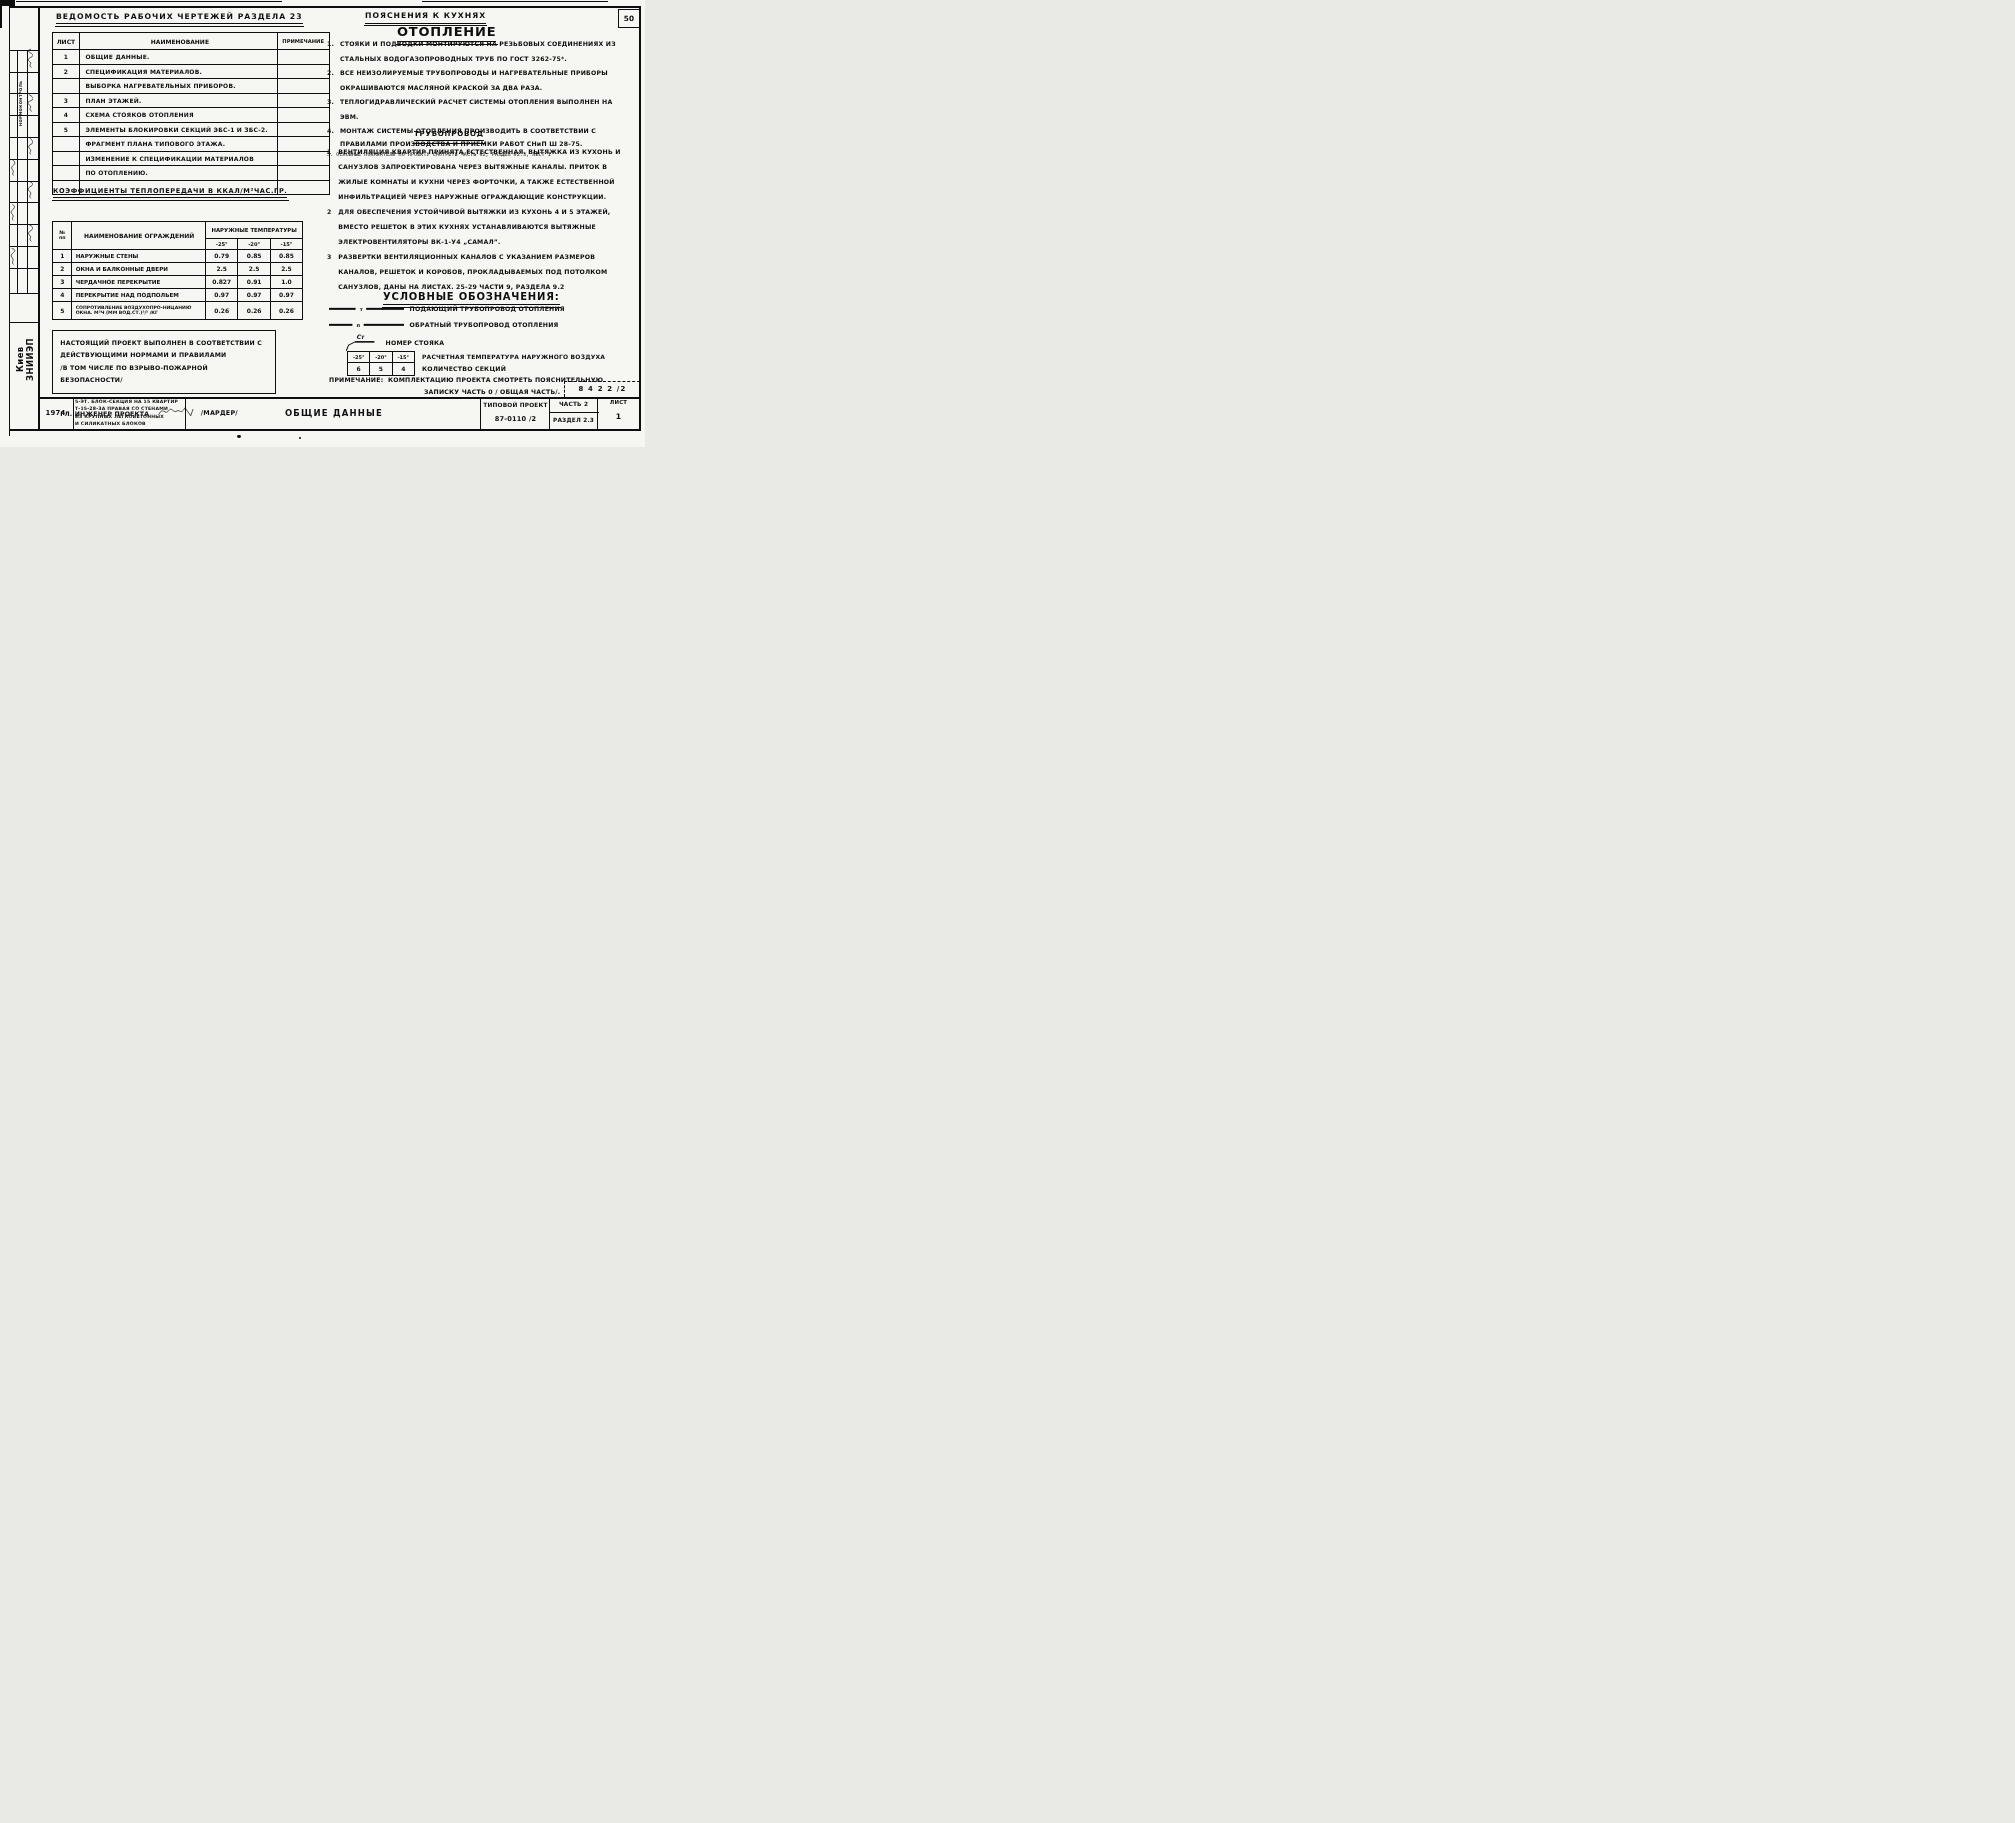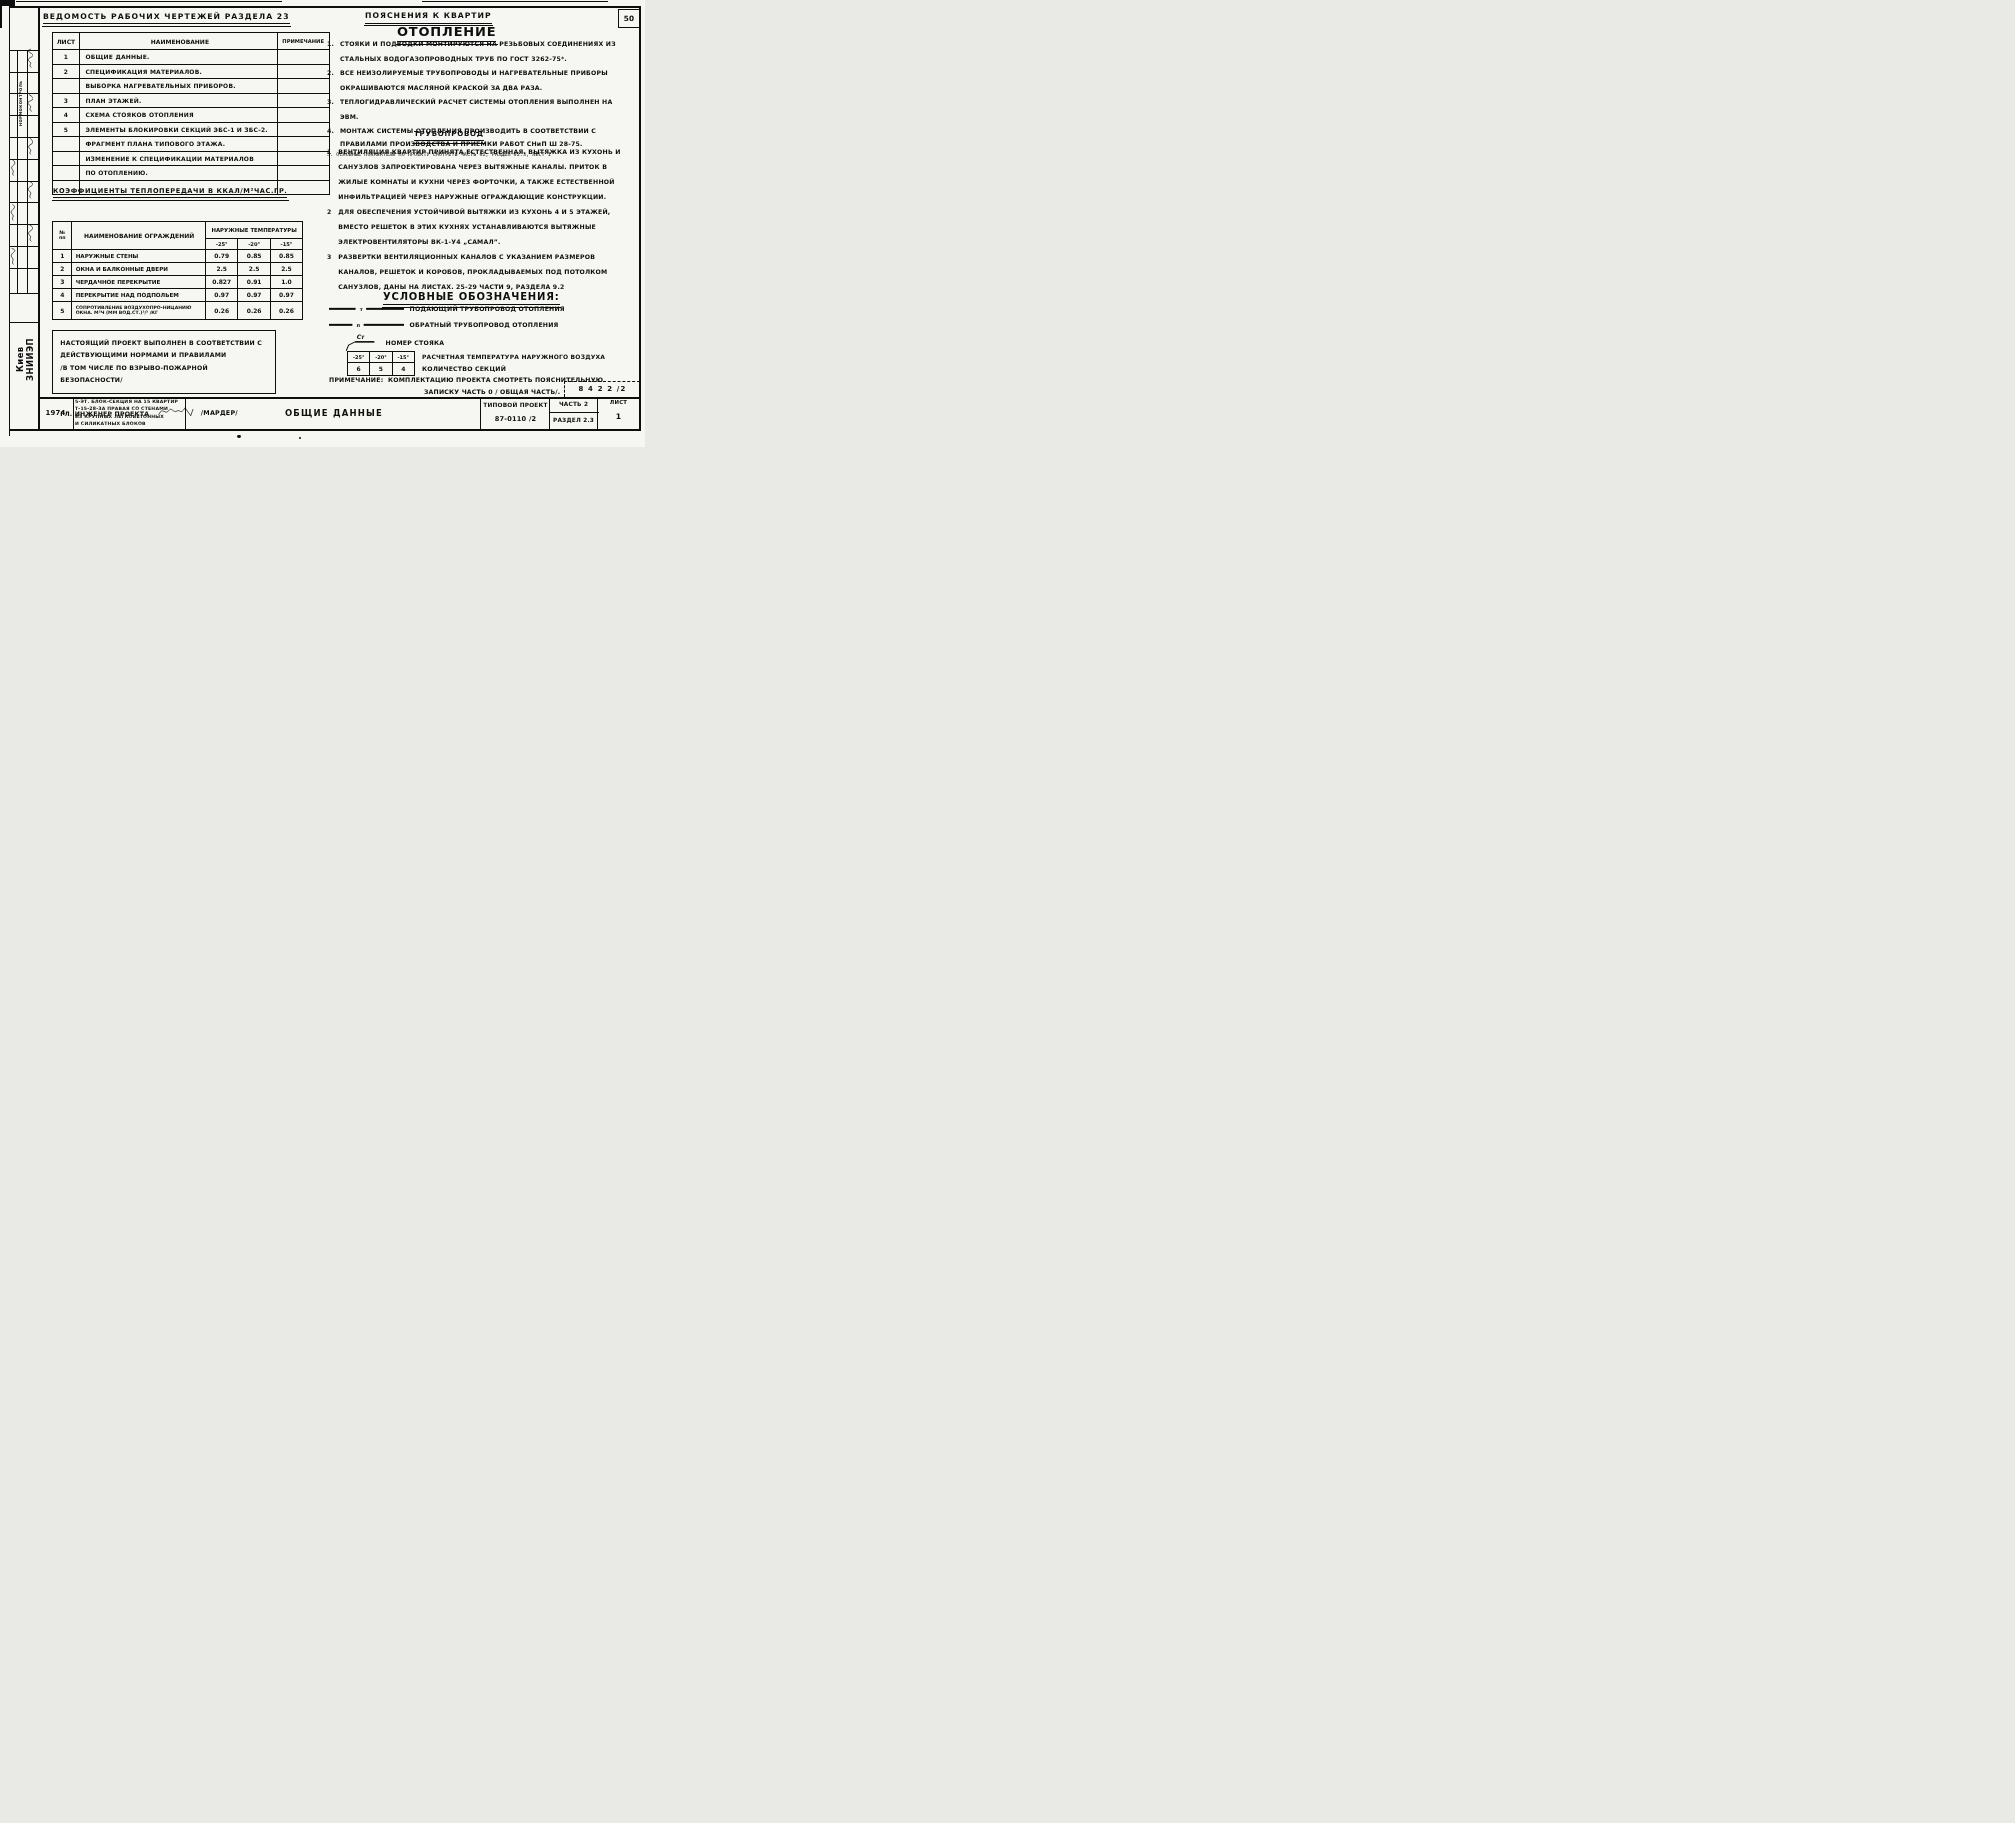--- a/index.html
+++ b/index.html
@@ -106,21 +106,21 @@
   <svg class="sig abs" style="left:9.7px;top:258px;transform:rotate(-90deg);transform-origin:3.6px 3.6px;" width="17.7" height="5.6" viewBox="0 0 44 14">
       <path d="M2 9 C6 2 12 11 18 6 S27 3 32 9 S40 11 42 4"></path>
     </svg>
 
   <div class="abs vtext hand ctr" style="left:15.3px;top:325px;height:69px;width:17px;font-size:8.5px;letter-spacing:0.4px;">Киев ЗНИИЭП</div>
 
   <div class="abs" style="left:618px;top:8.9px;width:20px;height:17px;border:1.2px solid #0e0e0e;display:flex;align-items:center;justify-content:center;">
     <span class="hand" style="font-size:7.3px;">50</span>
   </div>
 
-  <div class="abs hand" style="left:43px;top:12px;">
+  <div class="abs hand" style="left:56px;top:12px;">
     <span class="uu" style="font-size:7.7px;letter-spacing:1px;">ВЕДОМОСТЬ РАБОЧИХ ЧЕРТЕЖЕЙ РАЗДЕЛА 23</span>
   </div>
 
   <table class="dtab t1" style="left:52px;top:32px;">
     <tbody>
         <tr style="height:17px;">
       <th class="c-list">ЛИСТ</th>
       <th class="c-name" style="text-align:center;">НАИМЕНОВАНИЕ</th>
       <th class="c-note" style="font-size:5.2px;">ПРИМЕЧАНИЕ</th>
     </tr>
@@ -238,21 +238,21 @@
     <div style="display:flex;align-items:flex-end;gap:7.3px;margin-top:18px;">
       <span class="hand" style="font-size:6.2px;">ГЛ.  ИНЖЕНЕР  ПРОЕКТА</span>
       <svg class="sig" width="37" height="12" viewBox="0 0 92 30">
           <path d="M4 24 C14 2 20 28 30 13 C36 4 40 21 50 15 C58 10 58 26 70 7 L84 27 L90 10"></path>
         </svg>
       <span class="hand" style="font-size:6.4px;">/МАРДЕР/</span>
     </div>
   </div>
 
   <div class="abs hand" style="left:365px;top:11.3px;">
-    <span class="uu" style="font-size:7.7px;letter-spacing:1px;">ПОЯСНЕНИЯ К КВАРТИР</span>
+    <span class="uu" style="font-size:7.7px;letter-spacing:1px;">ПОЯСНЕНИЯ К КУХНЯХ</span>
   </div>
   <div class="abs hand" style="left:397px;top:24px;">
     <span class="uu" style="font-size:13px;letter-spacing:0.8px;">ОТОПЛЕНИЕ</span>
   </div>
 
   <div class="abs" style="left:327px;top:37px;width:305px;">
     <div class="pitem">
       <span class="num">1.</span>
       <span>СТОЯКИ И ПОДВОДКИ МОНТИРУЮТСЯ НА РЕЗЬБОВЫХ СОЕДИНЕНИЯХ ИЗ СТАЛЬНЫХ ВОДОГАЗОПРОВОДНЫХ ТРУБ ПО ГОСТ 3262-75*.</span>
     </div>

